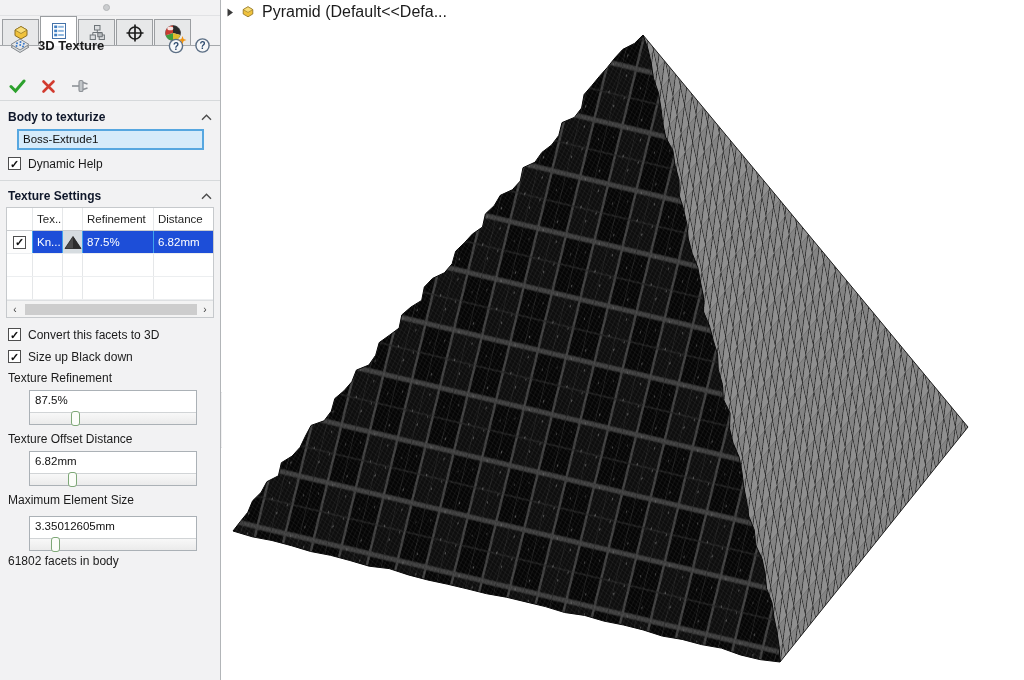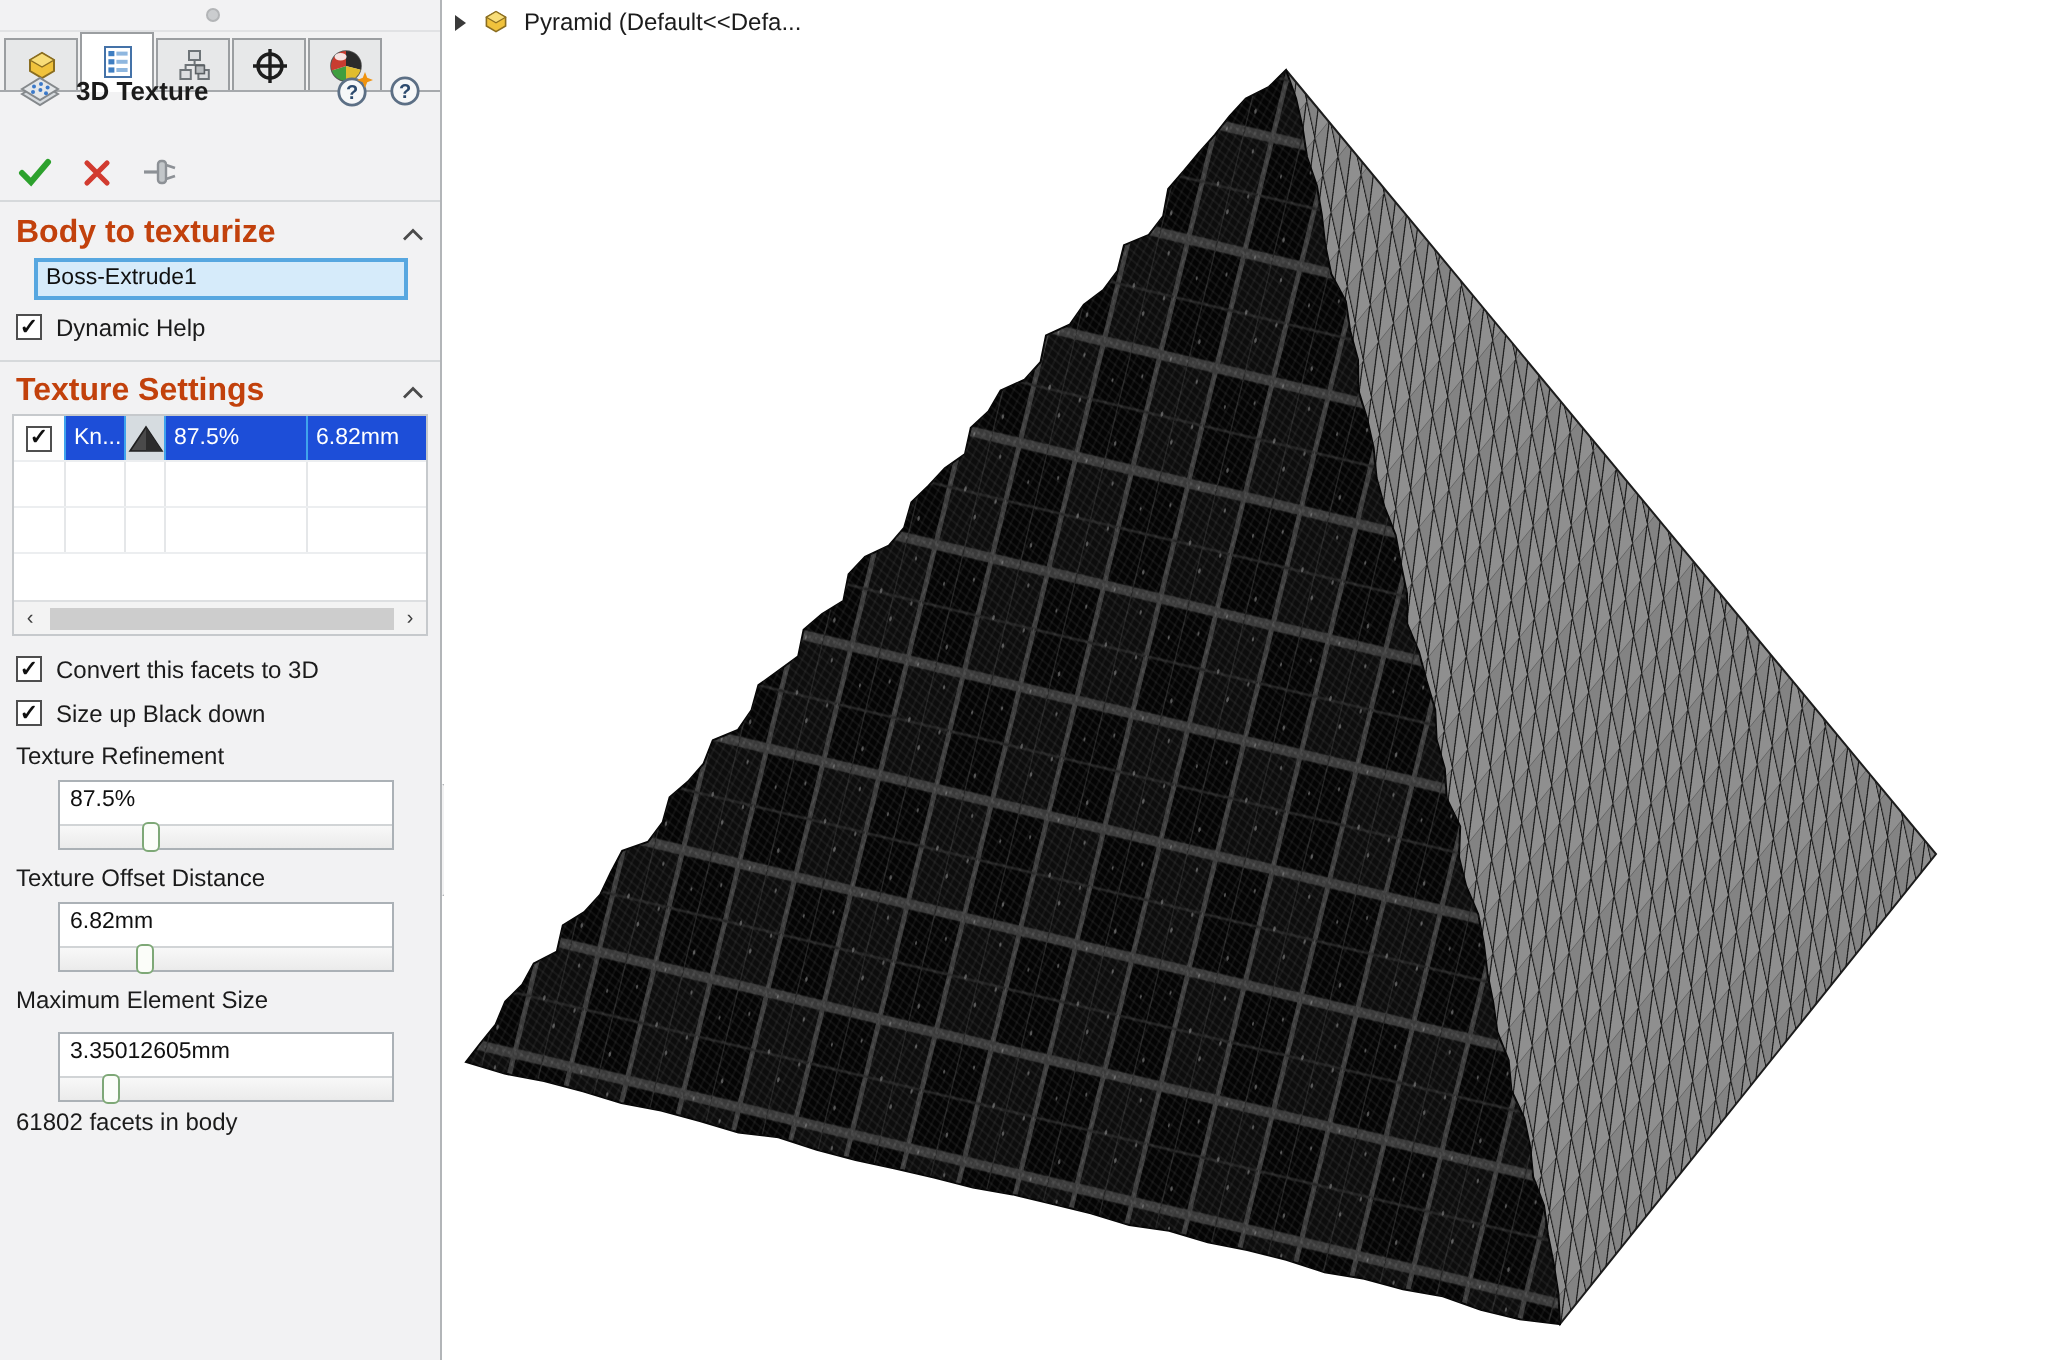--- a/index.html
+++ b/index.html
@@ -16,21 +16,21 @@
     padding-left:2px;border-bottom:1px solid #a6a9ac;box-sizing:border-box;}
   .tab{width:37px;height:26px;box-sizing:border-box;border:1px solid #9b9ea1;border-bottom:none;
     background:#e7e8e9;display:flex;align-items:center;justify-content:center;margin-right:1px;}
   .tab.active{background:#fff;height:30px;margin-bottom:-1px;border-bottom:1px solid #fff;}
   .pm-header{position:absolute;top:34px;left:9px;right:9px;height:22px;display:flex;align-items:center;}
   .pm-title{font-weight:bold;font-size:13px;color:#1b1b1b;margin-left:7px;}
   .pm-header .right{margin-left:auto;display:flex;gap:7px;align-items:center;}
   .pm-actions{position:absolute;top:76px;left:9px;height:20px;display:flex;gap:15px;align-items:center;}
   .hr{position:absolute;left:0;right:0;border-top:1px solid #d6d9db;height:0;}
   .group-head{position:absolute;left:8px;right:8px;height:16px;display:flex;align-items:center;}
-  .group-title{font-weight:bold;font-size:16px;color:#c2410c;}
+  .group-title{font-weight:bold;font-size:12px;color:#0f172a;}
   .group-head .chev{margin-left:auto;cursor:pointer;display:flex;}
   .sel-input{position:absolute;top:129px;left:17px;width:187px;height:21px;background:#d6ebfa;
     border:2px solid #57a7e0;box-sizing:border-box;font-size:11.5px;color:#101010;
     padding:2px 0 0 4px;white-space:nowrap;overflow:hidden;}
   .cb-row{position:absolute;left:8px;display:flex;align-items:center;gap:7px;height:15px;}
   .cb-box{width:13px;height:13px;background:#fff;border:1px solid #4e4e4e;box-sizing:border-box;
     display:flex;align-items:center;justify-content:center;font-size:11px;line-height:10px;
     color:#101010;font-weight:bold;flex:0 0 auto;}
   .cb-label{font-size:12px;color:#1b1b1b;white-space:nowrap;}
   .plabel{position:absolute;left:8px;font-size:12px;color:#1b1b1b;white-space:nowrap;}
@@ -64,21 +64,21 @@
 
   .splitter-bump{position:absolute;left:221px;top:392px;width:9px;height:56px;background:#f2f2f3;
     border:1px solid #b2b5b8;border-left:1px solid #f2f2f3;border-radius:0 5px 5px 0;box-sizing:border-box;}
   .splitter-bump .dot{position:absolute;left:0px;top:24px;width:7px;height:7px;border-radius:50%;
     background:#cbcdcf;border:1px solid #b3b5b7;box-sizing:border-box;}
 
   
   .viewport{position:absolute;left:222px;top:0;width:802px;height:680px;background:#fff;}
   #scene-svg{position:absolute;left:0;top:0;width:802px;height:680px;}
   .tree-item{position:absolute;top:3px;left:5px;display:flex;align-items:center;gap:6px;
-    font-size:12px;color:#1b1b1b;z-index:3;}
+    font-size:16px;color:#1b1b1b;z-index:3;}
 </style>
 </head>
 <body>
 
 <div class="app">
 
   <aside class="panel">
 
     <div class="top-strip">
       <span class="grip-dot"></span>
@@ -195,20 +195,27 @@
     <div class="group-head" style="top:188px">
       <span class="group-title">Texture Settings</span>
       <span class="chev">
         <svg width="11" height="7" viewBox="0 0 11 7">
             <path d="M1 5.7 L5.5 1.2 L10 5.7" stroke="#4b4b4b" stroke-width="1.4" fill="none"></path>
           </svg>
       </span>
     </div>
 
     <div class="tex-table">
+      <div class="t-head">
+        <div class="t-cell c0"></div>
+        <div class="t-cell c1">Tex...</div>
+        <div class="t-cell c2"></div>
+        <div class="t-cell c3">Refinement</div>
+        <div class="t-cell c4">Distance</div>
+      </div>
       <div class="t-row selected">
         <div class="t-cell c0">
           <span class="cb-box">✓</span>
         </div>
         <div class="t-cell c1">Kn...</div>
         <div class="t-cell c2">
           <svg width="18" height="15" viewBox="0 0 18 15">
             <polygon points="1,13.5 9,1.5 17,13.5" fill="#4a4a4a" stroke="#1f1f1f" stroke-width="0.8"></polygon>
             <polygon points="9,1.5 17,13.5 9,13.5" fill="#2c2c2c"></polygon>
           </svg>

